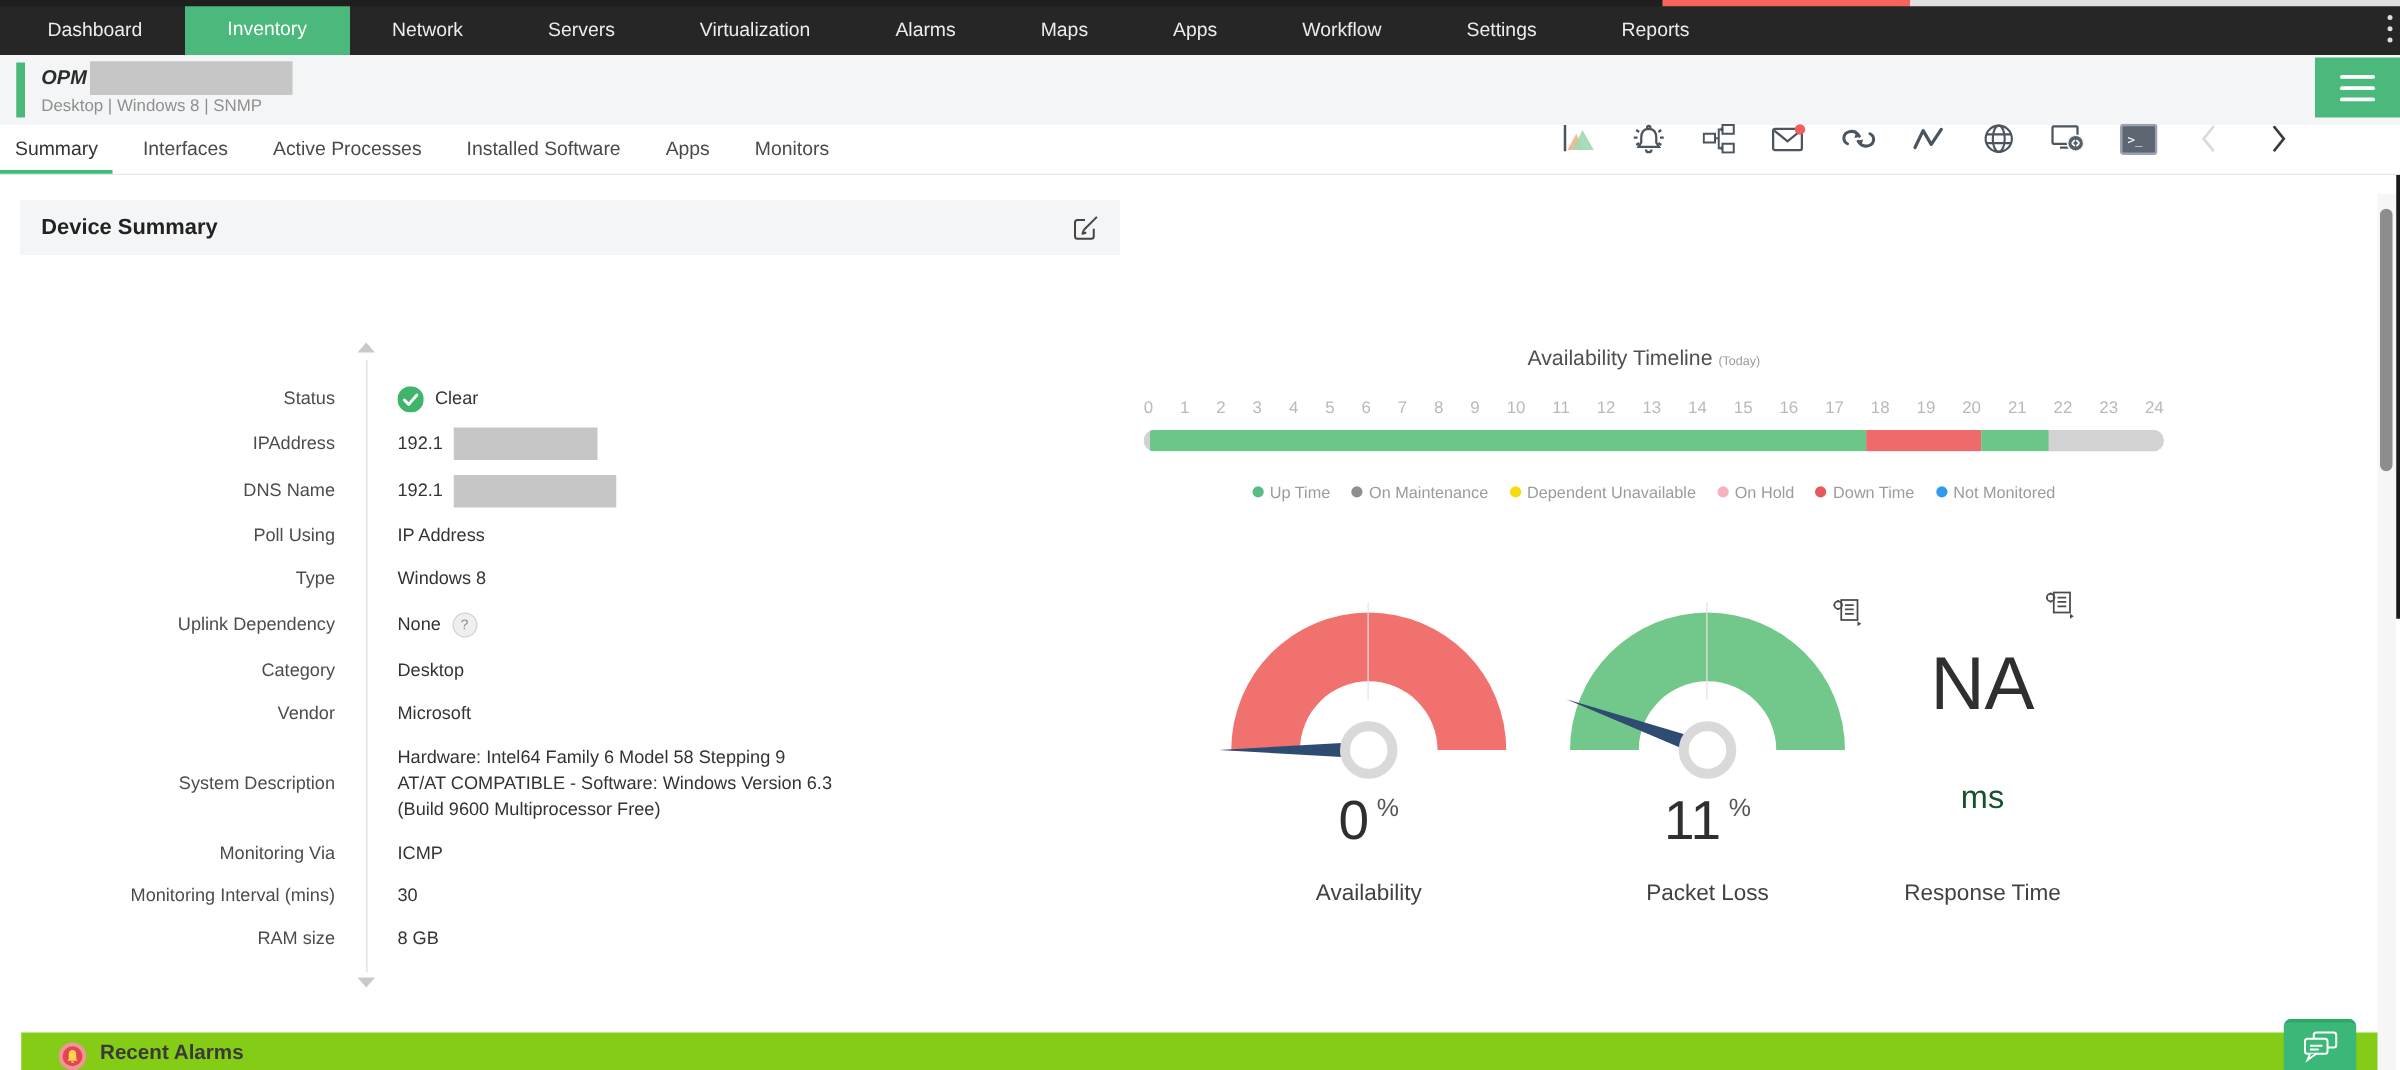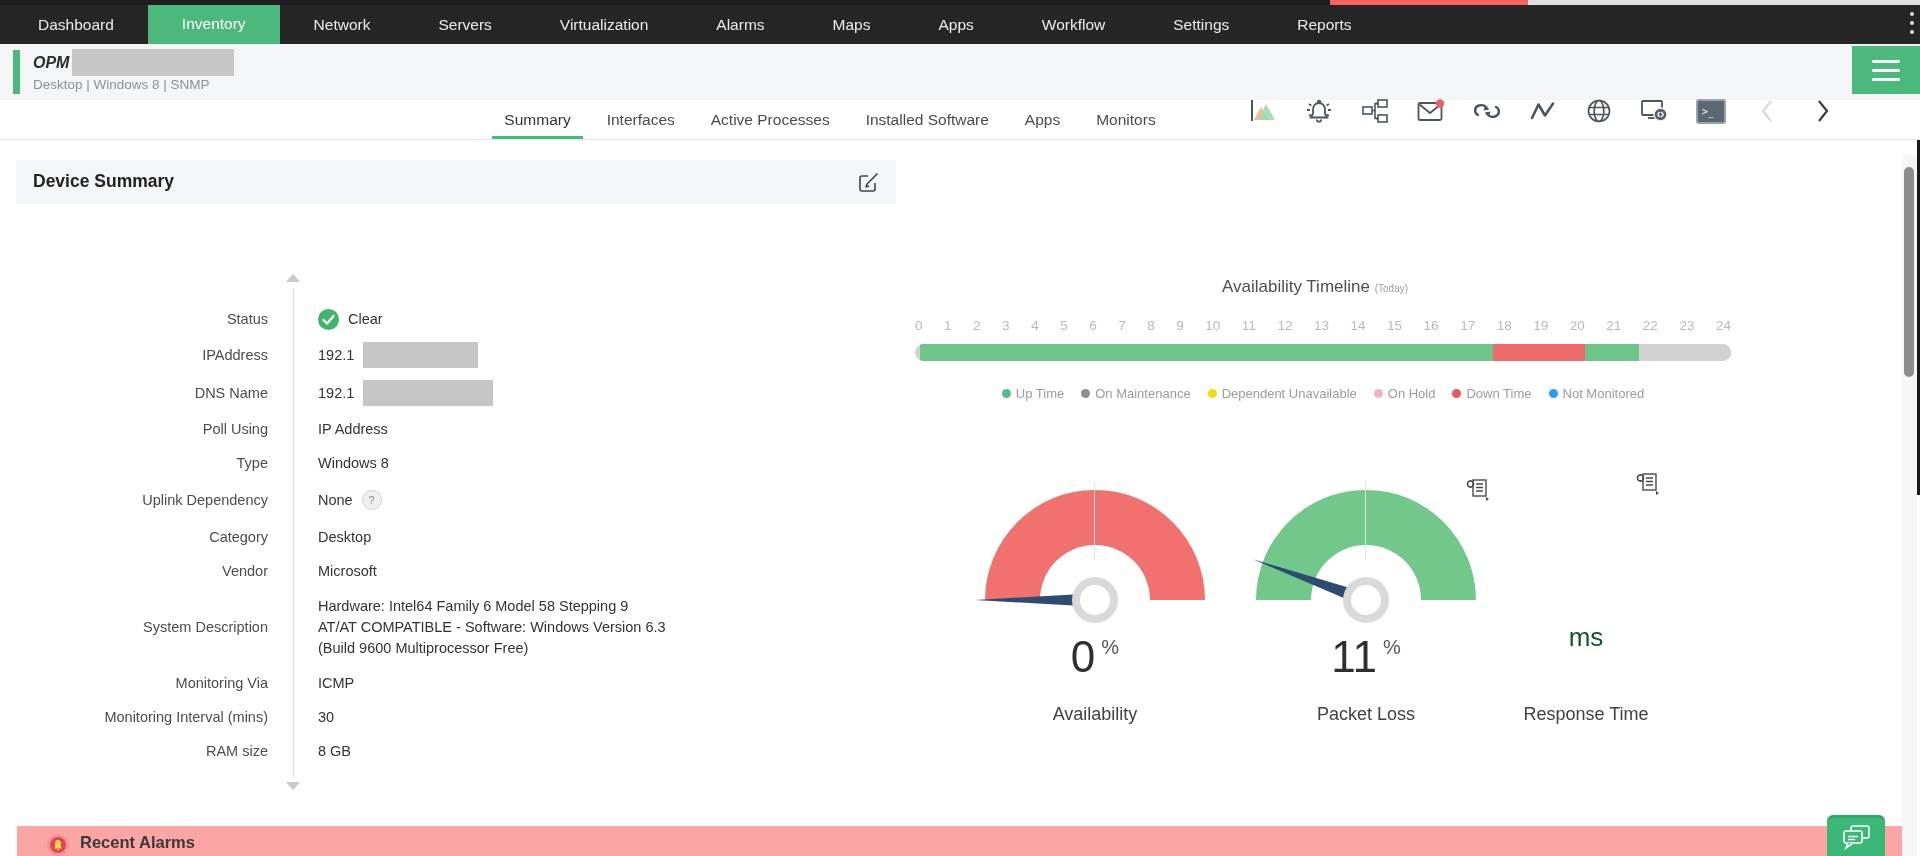--- a/index.html
+++ b/index.html
@@ -21,21 +21,21 @@
   .redact{display:inline-block;background:#c6c6c6;vertical-align:middle;}
   .dev-name .redact{width:162px;height:27px;margin-left:3px;}
   .dev-meta{position:absolute;left:33px;top:33px;font-size:13.5px;color:#8f8f8f;}
   .hdr-icons{position:absolute;right:82px;top:52px;display:flex;gap:26px;align-items:center;}
   .hicon{width:30px;height:30px;display:flex;align-items:center;justify-content:center;cursor:pointer;}
   .hamburger{position:absolute;right:0;top:2px;width:68px;height:48px;background:#4bb97c;display:flex;
              flex-direction:column;align-items:center;justify-content:center;gap:6px;cursor:pointer;}
   .hamburger i{width:28px;height:3px;background:#fff;border-radius:2px;}
   
   .tabbar{position:absolute;left:0;top:100px;width:1920px;height:39px;background:#fff;border-bottom:1px solid #e6e6e6;z-index:5;}
-  .tabs{position:absolute;left:0;top:0;width:1660px;height:39px;display:flex;justify-content:center;gap:12px;}
+  .tabs{position:absolute;left:0;top:0;width:1660px;height:39px;display:flex;gap:12px;}
   .tab{position:relative;padding:0 12px;line-height:39px;font-size:15.5px;color:#4a4a4a;cursor:pointer;white-space:nowrap;}
   .tab.active{color:#333;}
   .tab.active:after{content:"";position:absolute;left:0;right:0;bottom:0;height:3px;background:#3fbd7d;}
   
   .ds-header{position:absolute;left:16px;top:160px;width:880px;height:44px;background:#f4f5f6;}
   .ds-title{position:absolute;left:17px;top:11px;font-size:17.5px;font-weight:bold;color:#222;}
   .ds-edit{position:absolute;right:16px;top:11px;width:22px;height:22px;cursor:pointer;}
   .ds-body{position:absolute;left:16px;top:288px;width:880px;height:480px;overflow:hidden;padding-top:14px;box-sizing:border-box;}
   .ds-divider{position:absolute;left:293px;top:288px;width:1px;height:490px;background:#ddd;}
   .ds-row{display:flex;align-items:center;}
@@ -67,21 +67,21 @@
   .g-hub{position:absolute;left:87px;top:95px;width:46px;height:46px;border-radius:50%;background:#fff;
          border:8px solid #d9d9d9;box-sizing:border-box;z-index:5;}
   .g-value{position:absolute;left:0;top:150px;width:220px;text-align:center;color:#2f2f2f;}
   .g-num{font-size:44px;}
   .g-unit{font-size:20px;color:#555;vertical-align:18px;margin-left:6px;}
   .g-label{position:absolute;left:0;top:222px;width:220px;text-align:center;font-size:18px;color:#414141;}
   .kpi-num{position:absolute;left:0;top:30px;width:220px;text-align:center;font-size:60px;color:#2f2f2f;}
   .kpi-unit{position:absolute;left:0;top:140px;width:220px;text-align:center;font-size:26px;color:#14532d;}
   .report-ic{position:absolute;width:24px;height:24px;cursor:pointer;}
   
-  .alarm-banner{position:absolute;left:17px;top:826px;width:1886px;height:30px;background:#fca5a5;}
+  .alarm-banner{position:absolute;left:17px;top:826px;width:1886px;height:30px;background:#84cc16;}
   .alarm-ic{position:absolute;left:30px;top:8px;width:22px;height:22px;border-radius:50%;background:#e2464e;
             border:3px solid #f2949b;box-sizing:border-box;display:flex;align-items:center;justify-content:center;}
   .alarm-title{position:absolute;left:63px;top:7px;font-size:16.5px;font-weight:bold;color:#3a3a3a;}
   .chat-btn{position:absolute;left:1827px;top:815px;width:58px;height:41px;background:#3bb877;border-radius:6px 6px 0 0;
             display:flex;align-items:center;justify-content:center;cursor:pointer;border-top:3px solid #2fa768;box-sizing:border-box;}
   .vscroll-track{position:absolute;left:1902px;top:155px;width:15px;height:701px;background:#f6f6f6;}
   .vscroll-thumb{position:absolute;left:1904px;top:167px;width:10px;height:210px;background:#8d8d8d;border-radius:5px;cursor:pointer;}
   .win-edge{position:absolute;left:1917px;top:95px;width:3px;height:400px;background:#1a1a1a;}
   svg{display:block;}
 </style>
@@ -380,20 +380,21 @@
     <div class="g-hole"></div>
     <div class="g-needle" style="background: rgb(46, 75, 114); transform: rotate(19.8deg);"></div>
     <div class="g-hub"></div>
     <div class="g-value">
       <span class="g-num">11</span><span class="g-unit">%</span>
     </div>
     <div class="g-label">Packet Loss</div>
   </div>
 
   <div class="gauge" style="left:1476px">
+    <div class="kpi-num">NA</div>
     <div class="kpi-unit">ms</div>
     <div class="g-label">Response Time</div>
   </div>
 
   <div class="report-ic" style="left:1466px;top:478px">
     <svg width="24" height="24" viewBox="0 0 24 24" fill="none" stroke="#4a4a4a" stroke-width="1.4">
       <rect x="7" y="2" width="13" height="16"></rect>
         <path d="M10 6 h7 M10 9.5 h7 M10 13 h7"></path>
       <circle cx="4.5" cy="6" r="3"></circle>
         <path d="M4.5 2 v1.2 M4.5 8.8 v1.2 M.8 6 h1.2 M7 6 h1.2"></path>

